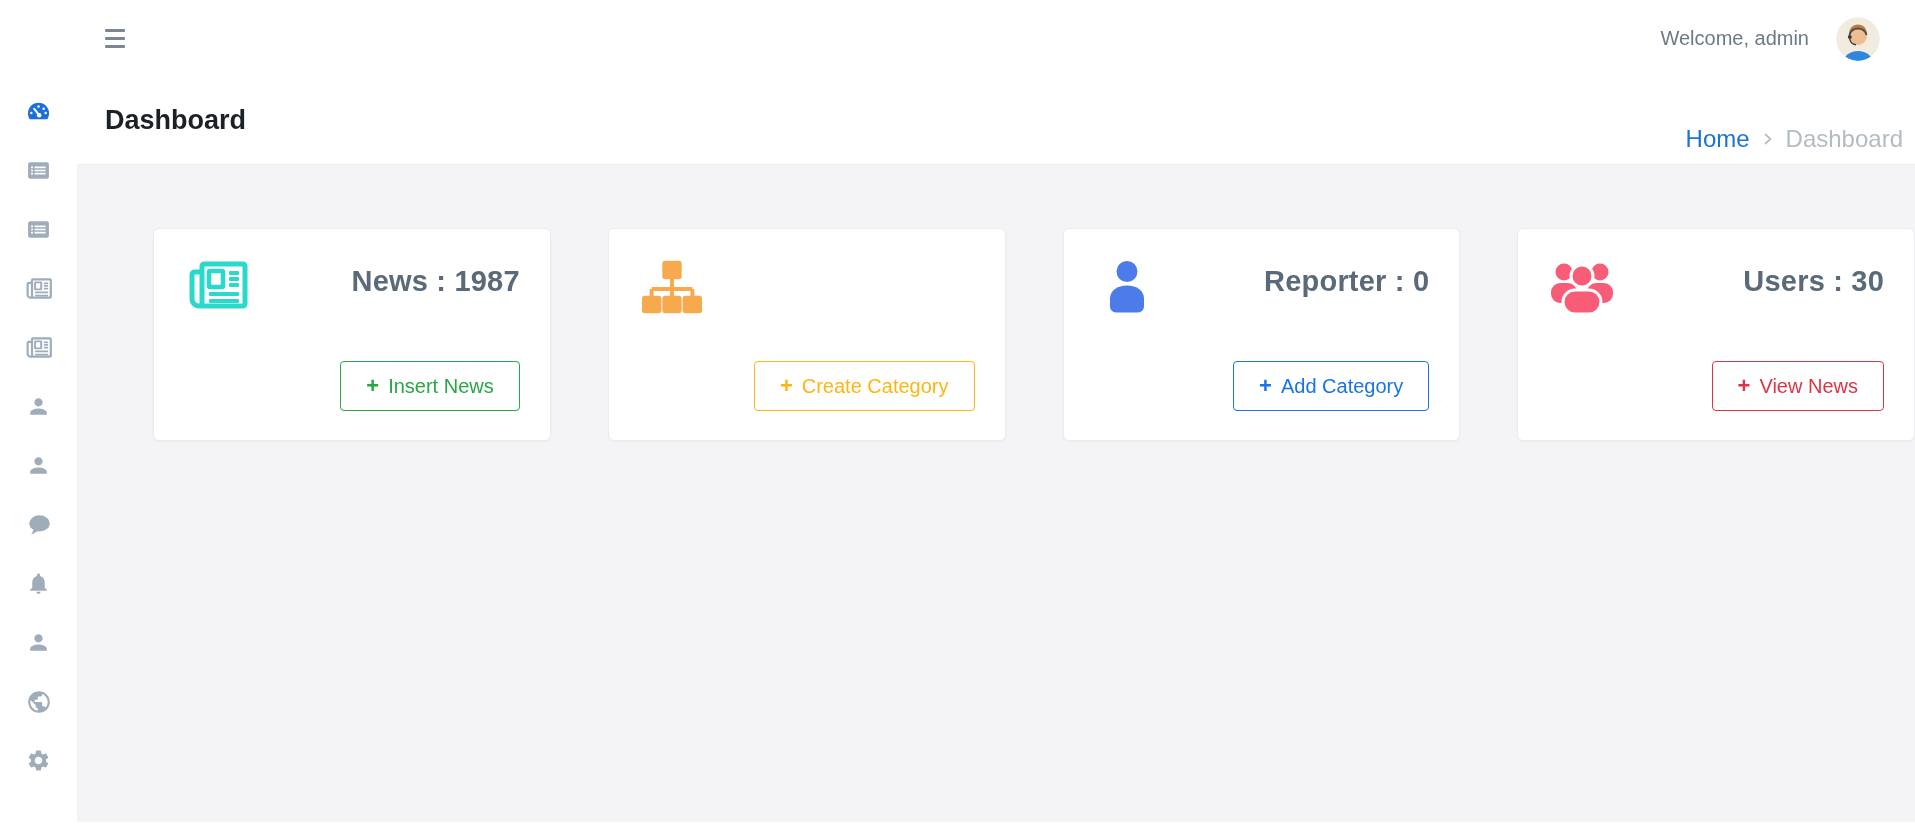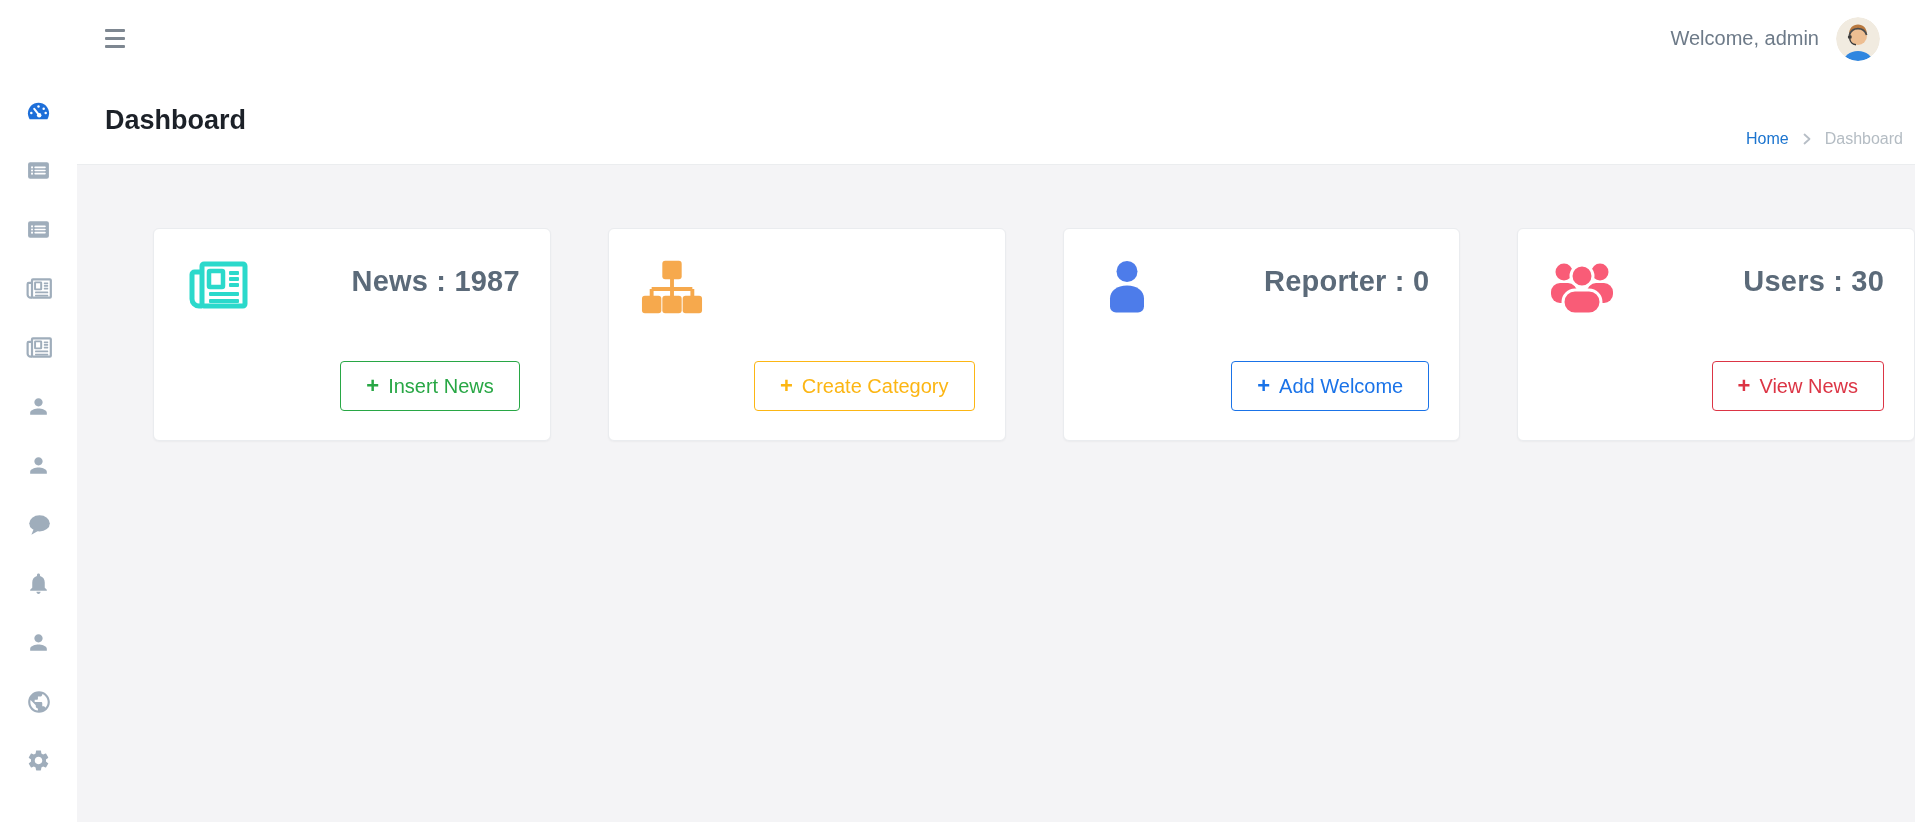--- a/index.html
+++ b/index.html
@@ -8,35 +8,35 @@
     --link:#1b74cf; --muted:#b4bcc3; --border:#eaecef;
   }
   *{box-sizing:border-box; margin:0; padding:0;}
   body{font-family:"Liberation Sans",sans-serif; background:#fff;}
   .app{width:1915px; height:838px; display:flex; flex-direction:column; overflow:hidden; background:#fff;}
 
   
   .topbar{height:77px; background:#fff; display:flex; align-items:center; padding:0 35px 0 103px; flex:0 0 auto;}
   .hamburger{display:flex; flex-direction:column; gap:5px; cursor:pointer; padding:4px 2px;}
   .hamburger span{width:20px; height:3px; background:#7e8791; border-radius:1px;}
-  .topbar-right{margin-left:auto; display:flex; align-items:center; gap:17px;}
+  .topbar-right{margin-left:auto; display:flex; align-items:center; gap:27px;}
   .welcome{font-size:20px; color:var(--welcome);}
   .avatar{width:44px; height:44px; border-radius:50%; overflow:hidden; cursor:pointer; flex:0 0 auto;}
 
   
   .body{flex:1; display:flex; min-height:0;}
   .sidebar{width:77px; background:#fff; padding-top:5px; flex:0 0 auto;}
   .side-item{height:59px; display:flex; align-items:center; justify-content:center; cursor:pointer;}
   .side-item svg{color:var(--sidebar-icon); display:block;}
   .side-item.active svg{color:var(--active-blue);}
 
   .main{flex:1; display:flex; flex-direction:column; min-width:0;}
   .page-header{height:88px; background:#fff; border-bottom:1px solid #ebedef; display:flex; align-items:center; justify-content:space-between; padding:0 12px 0 28px; flex:0 0 auto;}
   .page-title{font-size:27px; font-weight:700; color:var(--title);}
-  .breadcrumb{display:flex; align-items:center; gap:10px; font-size:16px;margin-top:36px;}
+  .breadcrumb{display:flex; align-items:center; gap:10px; font-size:24px;margin-top:36px;}
   .breadcrumb .home{color:var(--link); text-decoration:none; cursor:pointer;}
   .breadcrumb .current{color:var(--muted);}
 
   .content{flex:1; background:var(--content-bg);}
   .cards{display:flex; gap:57px; padding:63px 0 0 76px;}
   .card{width:405px; height:213px; background:#fff; border:1px solid var(--border); border-radius:6px; box-shadow:0 1px 2px rgba(0,0,0,.04); position:relative;}
   .card-icon{position:absolute; left:32px; top:30px; color:var(--accent);}
   .card-title{position:absolute; right:30px; top:36px; font-size:29px; font-weight:700; color:var(--card-title); letter-spacing:.2px;}
   .card-btn{position:absolute; right:30px; bottom:29px; height:50px; padding:0 25px; background:#fff; border:1px solid var(--btn); color:var(--btn); border-radius:4px; font-size:20px; font-family:inherit; display:flex; align-items:center; gap:9px; cursor:pointer;}
   .card-btn .plus{font-weight:700; font-size:22px; line-height:1;}
@@ -236,21 +236,21 @@
           </div>
 
           <div class="card" style="--accent: #4d7cea; --btn: #1a73e8;">
             <svg class="card-icon" width="50" height="54" viewBox="0 0 48 54" fill="currentColor" style="left:38px;">
               <circle cx="24" cy="12.5" r="10.5"></circle>
               <path d="M24 26.5c-10 0-17 5.4-17 13v8a6 6 0 0 0 6 6h22a6 6 0 0 0 6-6v-8c0-7.6-7-13-17-13z"></path>
             </svg>
             <div class="card-title">Reporter : 0</div>
             <button class="card-btn">
               <span class="plus">+</span>
-              <span>Add Welcome</span>
+              <span>Add Category</span>
             </button>
           </div>
 
           <div class="card" style="--accent: #f95c77; --btn: #dc3545;">
             <svg class="card-icon" width="64" height="56" viewBox="0 0 64 56" fill="currentColor">
               <circle cx="14" cy="13" r="8.5"></circle>
               <rect x="1" y="24" width="26" height="20" rx="9"></rect>
               <circle cx="50" cy="13" r="8.5"></circle>
               <rect x="37" y="24" width="26" height="20" rx="9"></rect>
               <g stroke="#fff" stroke-width="3">

